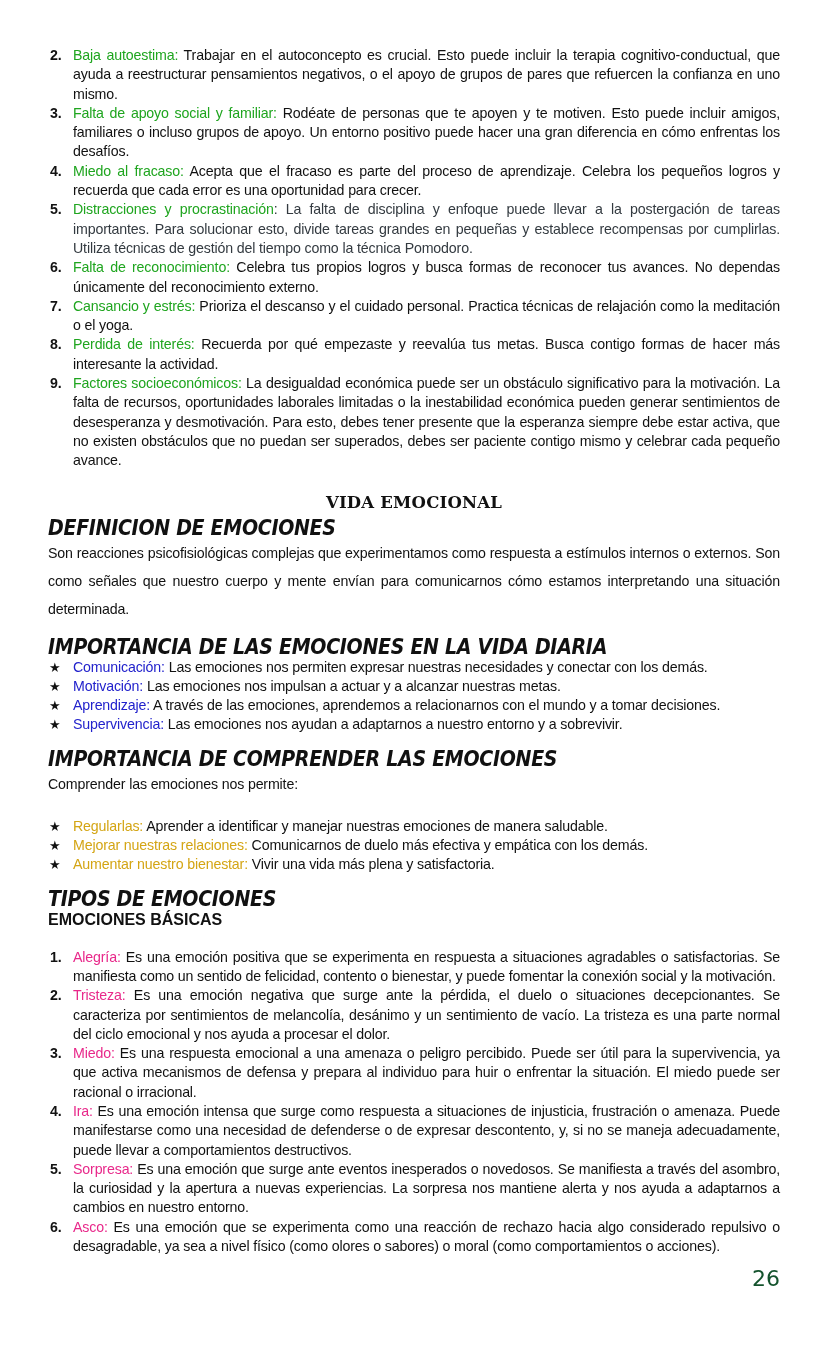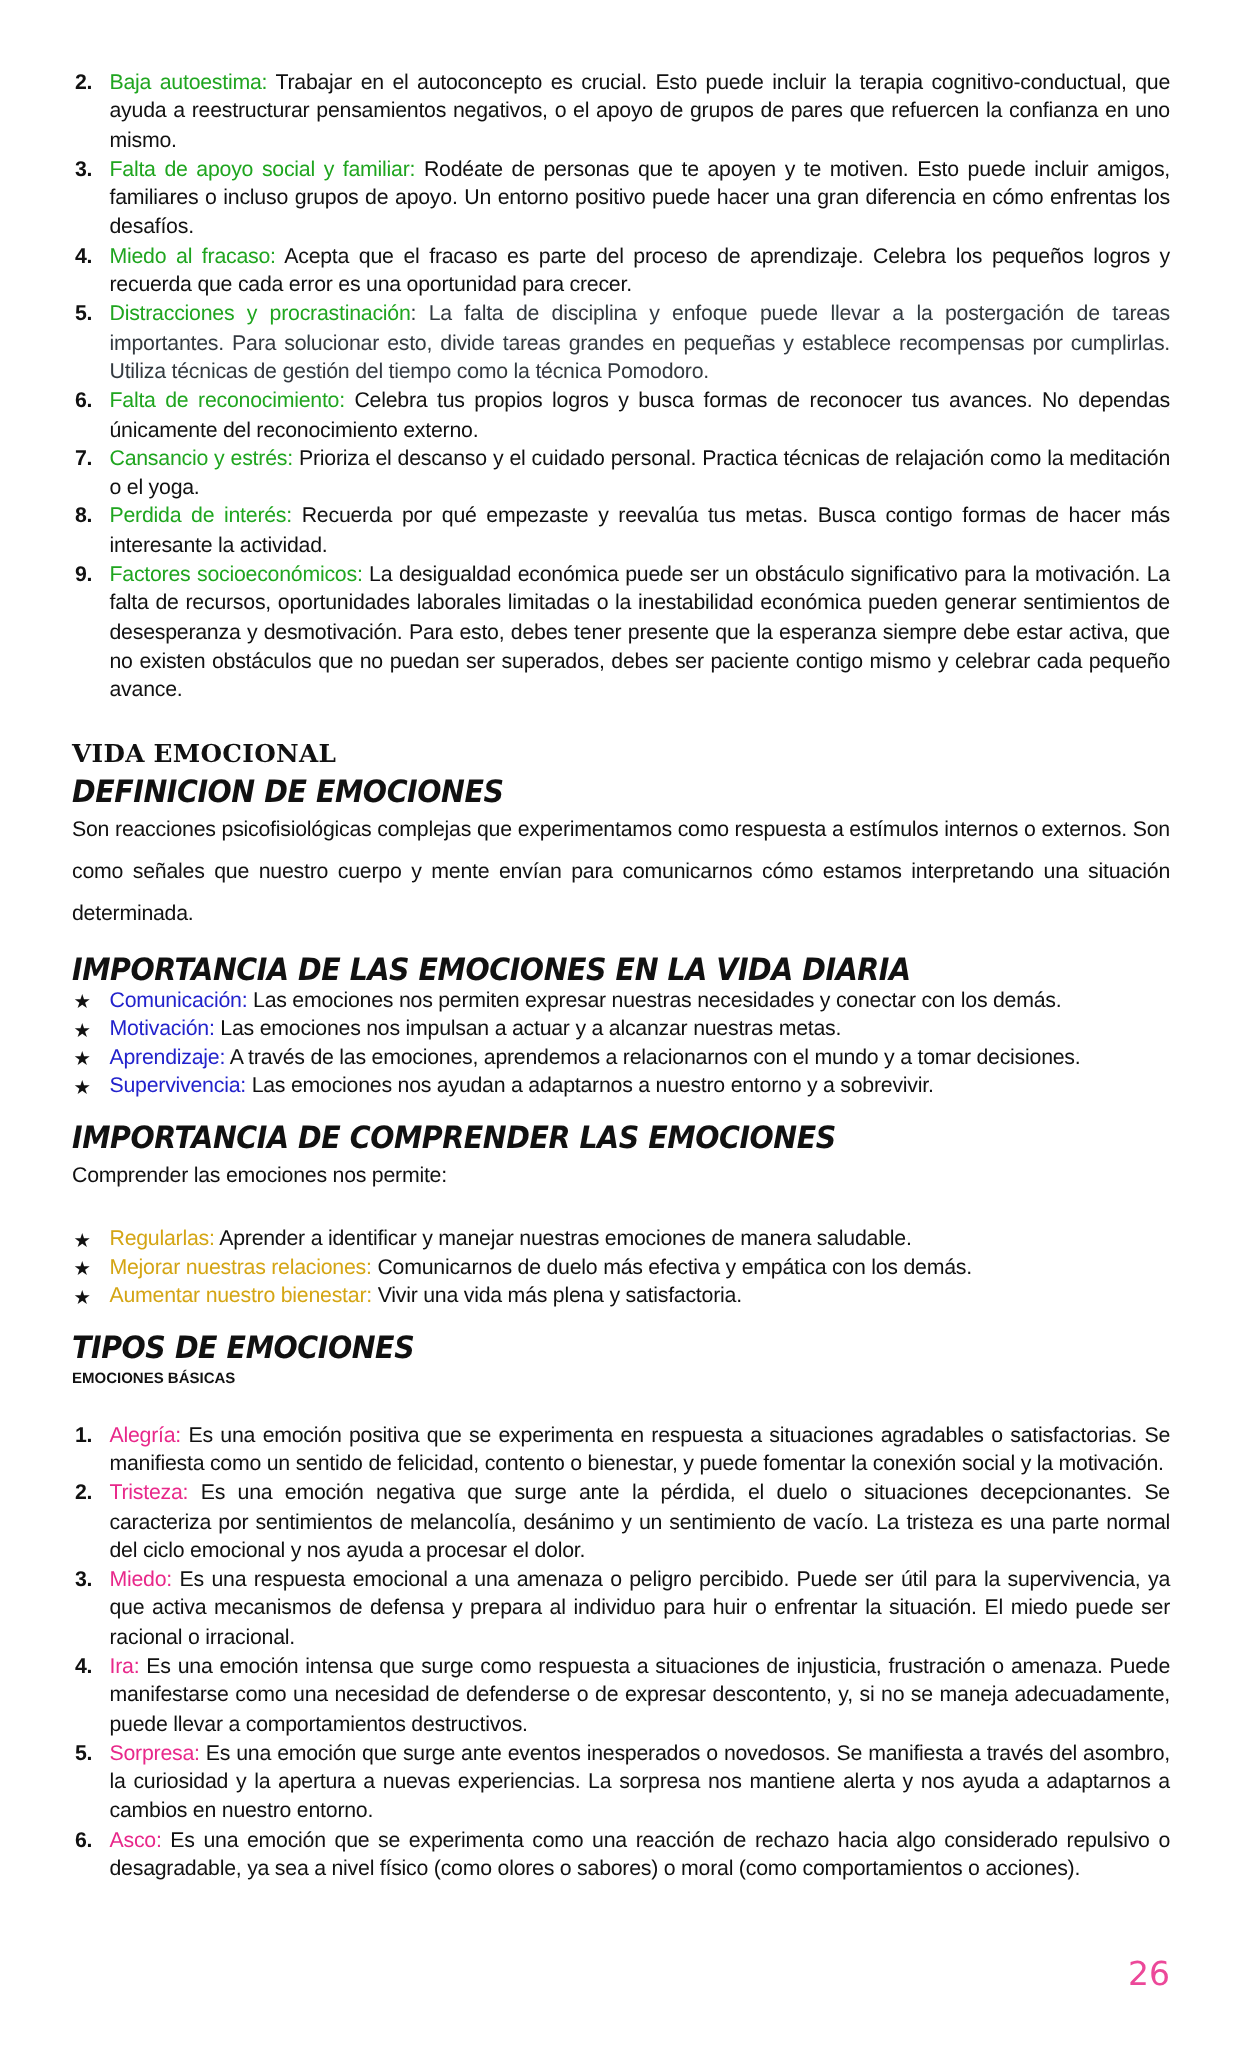--- a/index.html
+++ b/index.html
@@ -12,25 +12,25 @@
   ol.num li .n { position: absolute; left: 2px; top: 0; font-weight: bold; }
   .term { font-weight: normal; }
   .green { color: #1fa51f; }
   .blue { color: #2222cc; }
   .gold { color: #d4a514; }
   .pink { color: #e8288a; }
   .grayish { color: #333a40; }
   ul.stars { list-style: none; margin: 0; padding: 0; }
   ul.stars li { position: relative; padding-left: 25px; font-size: 14.2px; line-height: 19.3px; letter-spacing: -0.15px; }
   ul.stars li .star { position: absolute; left: 1px; top: 0; font-size: 13px; }
-  .center-title { text-align: left; font-family: "DejaVu Serif", serif; font-weight: bold; font-size: 16.5px; margin: 22px 0 4px 0; letter-spacing: 0.2px; }
+  .center-title { text-align: center; font-family: "DejaVu Serif", serif; font-weight: bold; font-size: 16.5px; margin: 22px 0 4px 0; letter-spacing: 0.2px; }
   .h2 { font-family: "DejaVu Sans", sans-serif; font-weight: bold; font-style: italic; font-size: 19px; margin: 0; letter-spacing: -0.3px; line-height: 23px; transform: scaleY(1.08); transform-origin: left top; }
-  .h3 { font-weight: bold; font-size: 10px; line-height: 19px; margin: 0; }
+  .h3 { font-weight: bold; font-size: 16px; line-height: 19px; margin: 0; }
   .gap-m { height: 12px; }
-  .page-number { position: absolute; right: 48px; top: 1304px; font-family: "DejaVu Sans", sans-serif; font-size: 22px; color: #ec4899; }
+  .page-number { position: absolute; right: 48px; top: 1266px; font-family: "DejaVu Sans", sans-serif; font-size: 22px; color: #14532d; }
 </style>
 </head>
 <body>
 
 <div class="page">
 
   <ol class="num">
     <li><span class="n">2.</span><span class="term green">Baja autoestima:</span><span> Trabajar en el autoconcepto es crucial. Esto puede incluir la terapia cognitivo-conductual, que ayuda a reestructurar pensamientos negativos, o el apoyo de grupos de pares que refuercen la confianza en uno mismo.</span></li>
     <li><span class="n">3.</span><span class="term green">Falta de apoyo social y familiar:</span><span> Rodéate de personas que te apoyen y te motiven. Esto puede incluir amigos, familiares o incluso grupos de apoyo. Un entorno positivo puede hacer una gran diferencia en cómo enfrentas los desafíos.</span></li>
     <li><span class="n">4.</span><span class="term green">Miedo al fracaso:</span><span> Acepta que el fracaso es parte del proceso de aprendizaje. Celebra los pequeños logros y recuerda que cada error es una oportunidad para crecer.</span></li>

